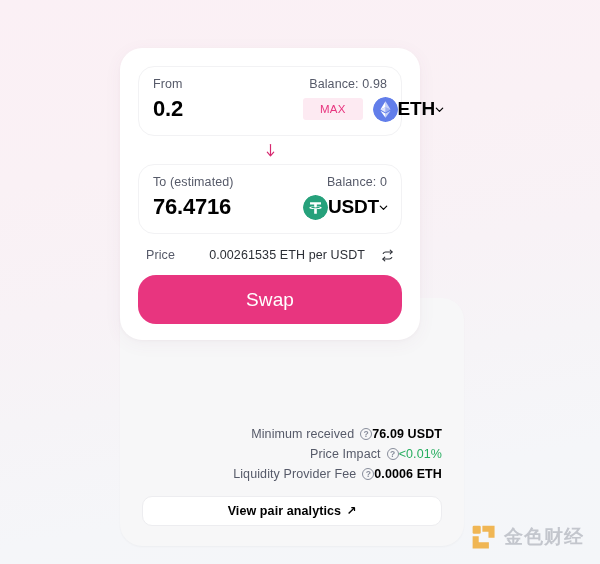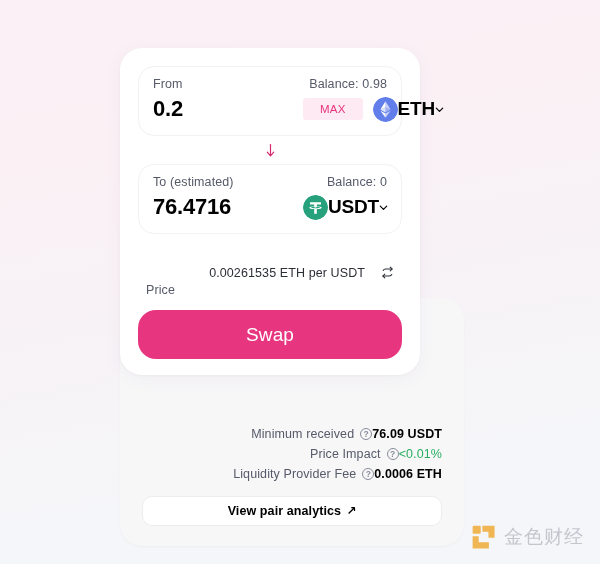--- a/index.html
+++ b/index.html
@@ -222,21 +222,20 @@
   .price-row {
     display: flex;
     align-items: center;
     justify-content: space-between;
     padding: 14px 8px 13px 8px;
   }
   .price-label {
     font-size: 12.5px;
     color: #565a69;
     letter-spacing: .1px;
-    margin-top: 35px;
   }
   .price-right {
     display: flex;
     align-items: center;
     gap: 16px;
   }
   .price-val {
     font-size: 12.5px;
     color: #2c2f36;
     letter-spacing: .1px;
@@ -267,21 +266,21 @@
     align-items: center;
     gap: 7px;
     opacity: .82;
   }
   .wm-logo { width: 26px; height: 26px; display: block; }
   .wm-text {
     font-size: 19px;
     color: #b9bcc4;
     font-family: "DejaVu Sans", sans-serif;
     letter-spacing: 1px;
-    font-weight: 400;
+    font-weight: 700;
   }
 </style>
 </head>
 <body>
 
 <div class="swap-wrap">
 
   <div class="details-panel">
 
     <div class="detail-row">

